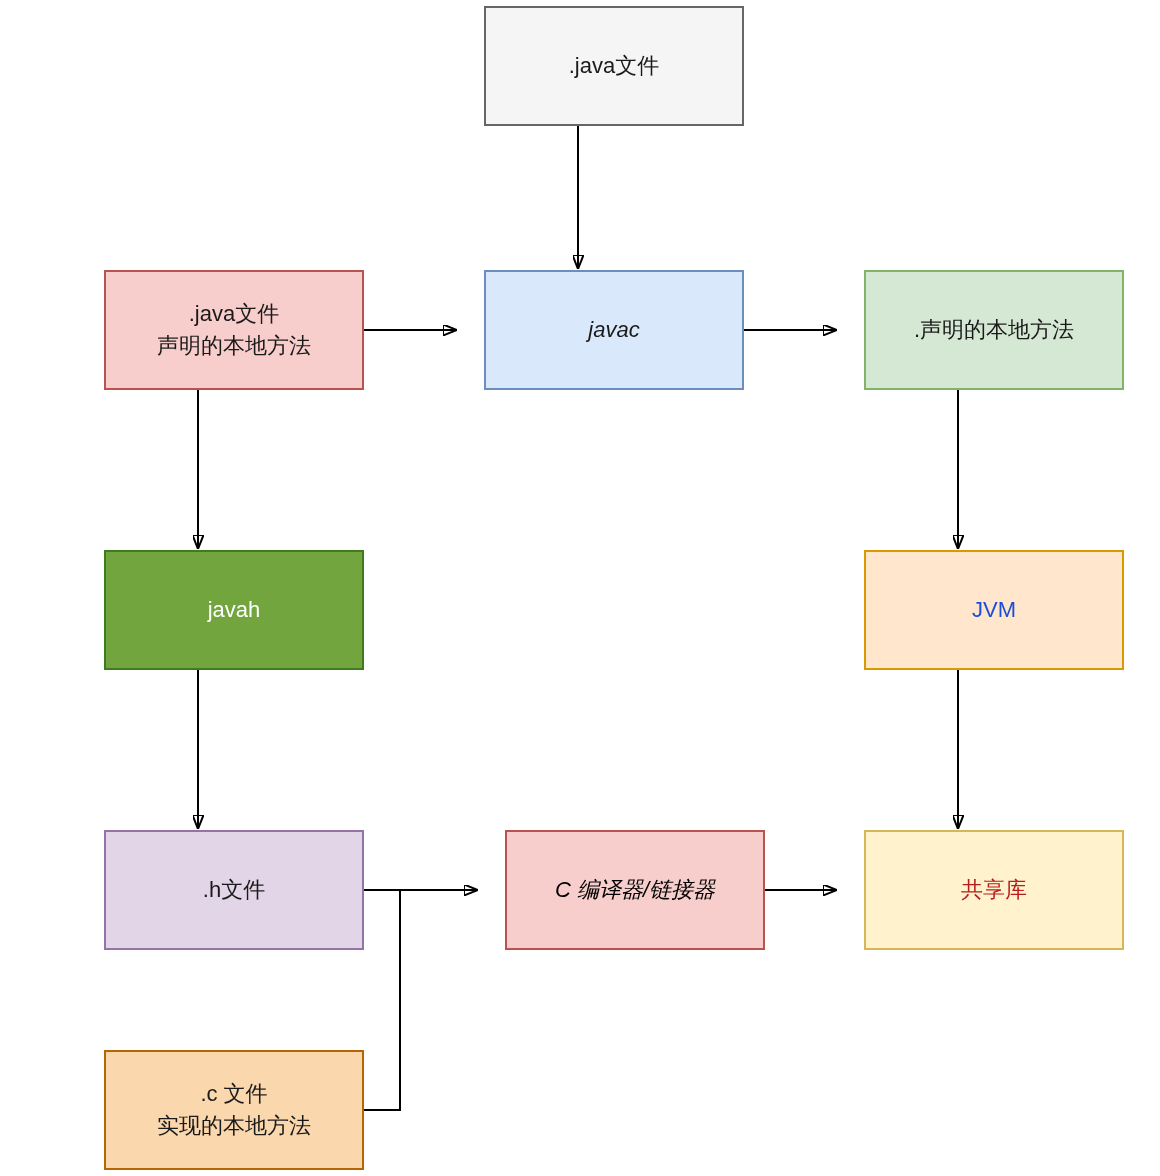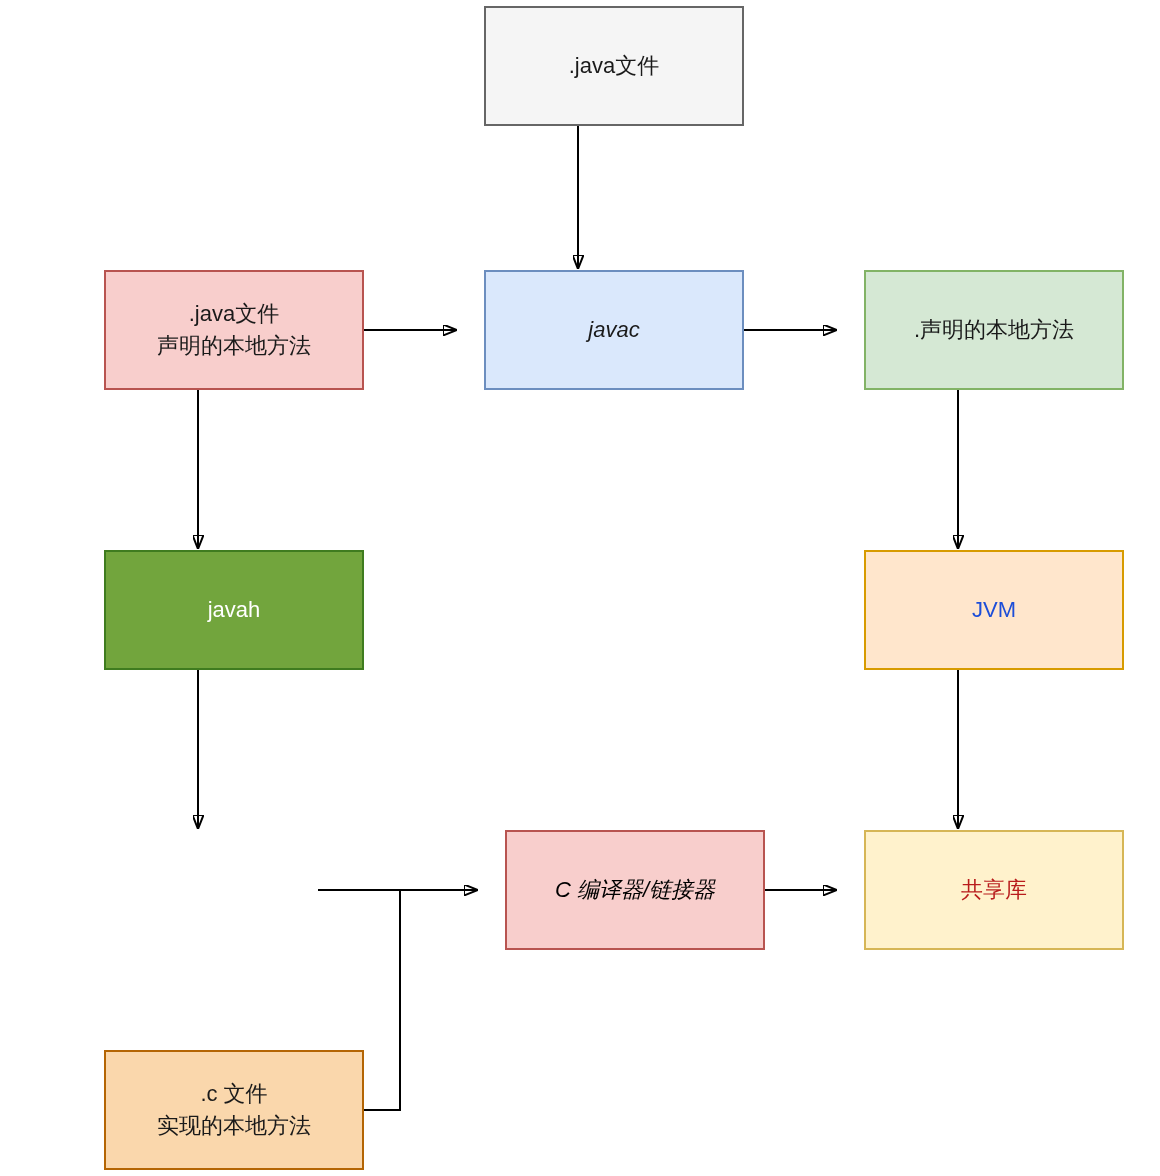--- a/index.html
+++ b/index.html
@@ -93,20 +93,23 @@
   </div>
 
   <div class="node pos-javah" style="background: rgb(114, 165, 61); border-color: rgb(63, 124, 31); color: rgb(255, 255, 255);">
     <span class="node-label">javah</span>
   </div>
 
   <div class="node pos-jvm" style="background: rgb(255, 230, 204); border-color: rgb(215, 155, 0); color: #1d4ed8;">
     <span class="node-label">JVM</span>
   </div>
 
+  <div class="node pos-h-file" style="background: rgb(225, 213, 231); border-color: rgb(150, 115, 166); color: rgb(26, 26, 26);">
+    <span class="node-label">.h文件</span>
+  </div>
 
   <div class="node pos-c-compiler" style="background: rgb(248, 206, 204); border-color: rgb(184, 84, 80); color: #000000; font-style: italic;">
     <span class="node-label">C 编译器/链接器</span>
   </div>
 
   <div class="node pos-shared-lib" style="background: rgb(255, 242, 204); border-color: rgb(214, 182, 86); color: #b91c1c;">
     <span class="node-label">共享库</span>
   </div>
 
   <div class="node pos-c-file" style="background: rgb(250, 215, 172); border-color: rgb(180, 101, 4); color: rgb(26, 26, 26);">

